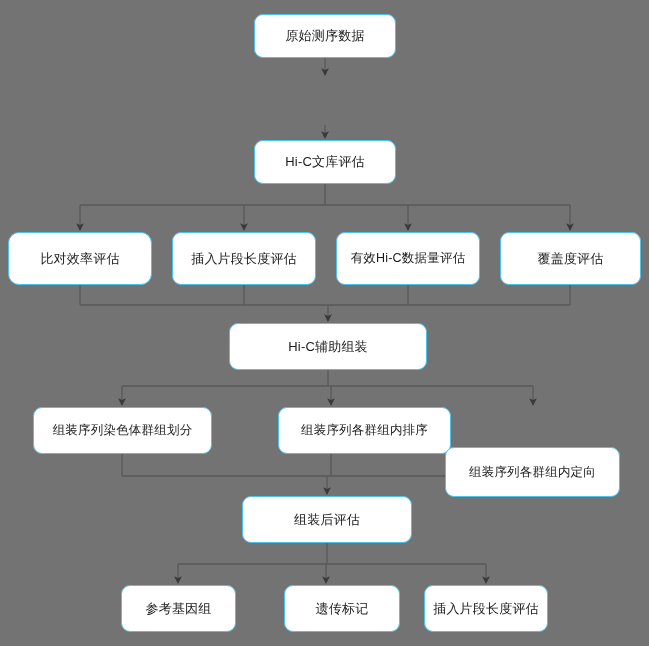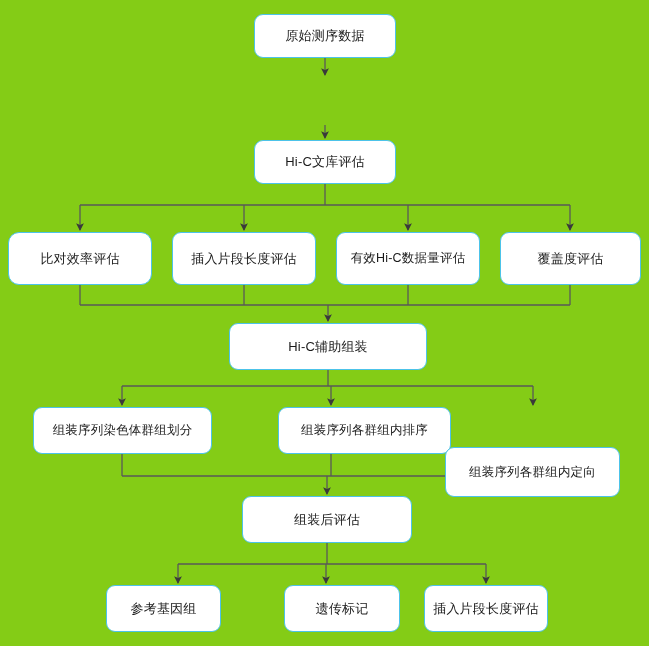--- a/index.html
+++ b/index.html
@@ -7,21 +7,21 @@
     padding: 0;
     background: #ffffff;
   }
   body {
     font-family: "Liberation Sans", "DejaVu Sans", sans-serif;
   }
   #canvas {
     position: relative;
     width: 649px;
     height: 646px;
-    background: #84cc16;
+    background: #737373;
     overflow: hidden;
   }
   #edges {
     position: absolute;
     left: 0;
     top: 0;
     width: 649px;
     height: 646px;
     pointer-events: none;
   }
@@ -114,17 +114,17 @@
   <div class="node" style="left:500px;top:232px;width:141px;height:53px;">覆盖度评估</div>
 
   <div class="node" style="left:229px;top:323px;width:198px;height:47px;">Hi-C辅助组装</div>
 
   <div class="node small" style="left:33px;top:407px;width:179px;height:47px;">组装序列染色体群组划分</div>
   <div class="node small" style="left:245px;top:407px;width:173px;height:47px;margin-left:33px;">组装序列各群组内排序</div>
   <div class="node small" style="left:445px;top:407px;width:175px;height:50px;margin-top:40px;">组装序列各群组内定向</div>
 
   <div class="node" style="left:242px;top:496px;width:170px;height:47px;">组装后评估</div>
 
-  <div class="node" style="left:106px;top:585px;width:115px;height:47px;">参考基因组</div>
+  <div class="node" style="left:121px;top:585px;width:115px;height:47px;">参考基因组</div>
   <div class="node" style="left:284px;top:585px;width:116px;height:47px;">遗传标记</div>
   <div class="node" style="left:424px;top:585px;width:124px;height:47px;">插入片段长度评估</div>
 
 </div>
 
 </body></html>

